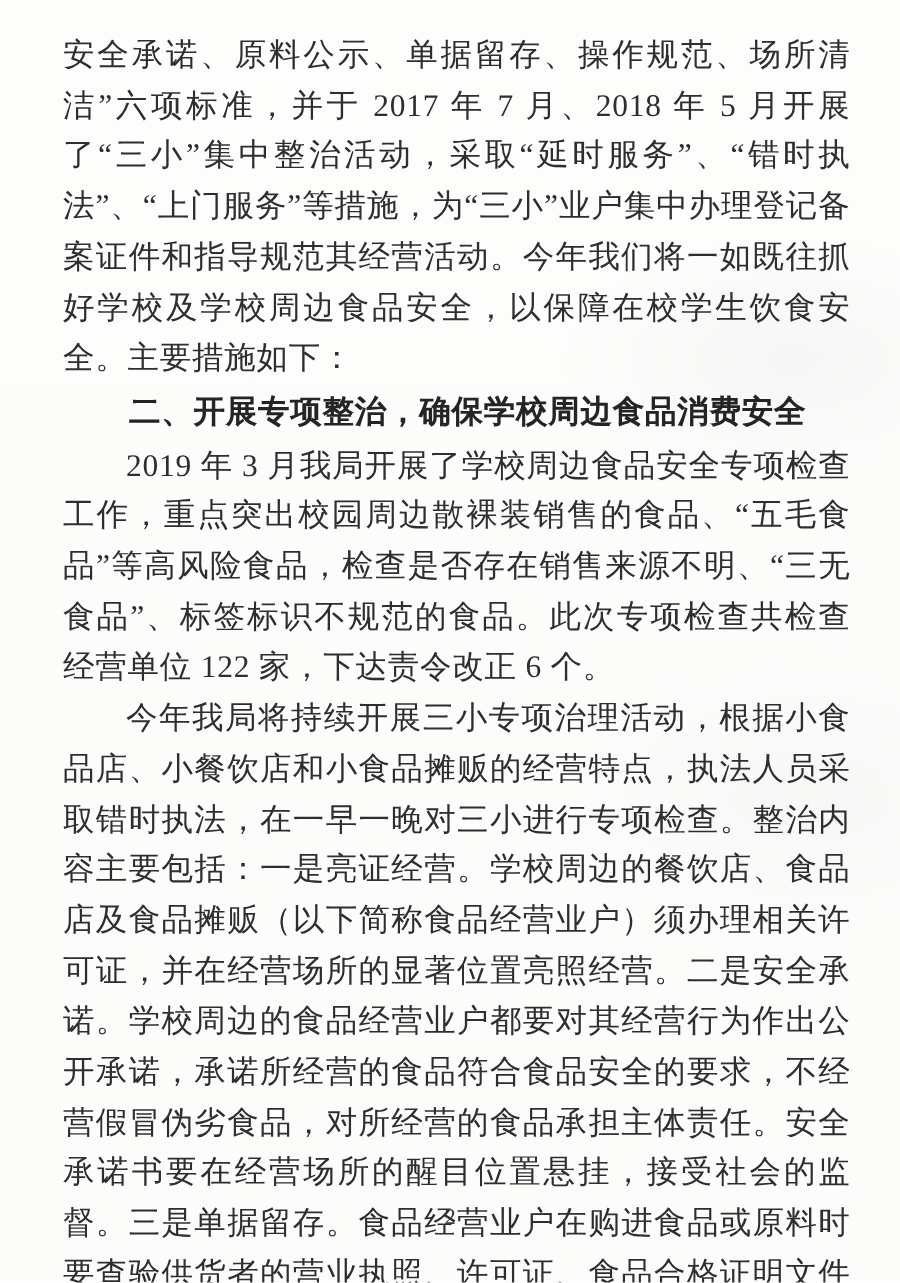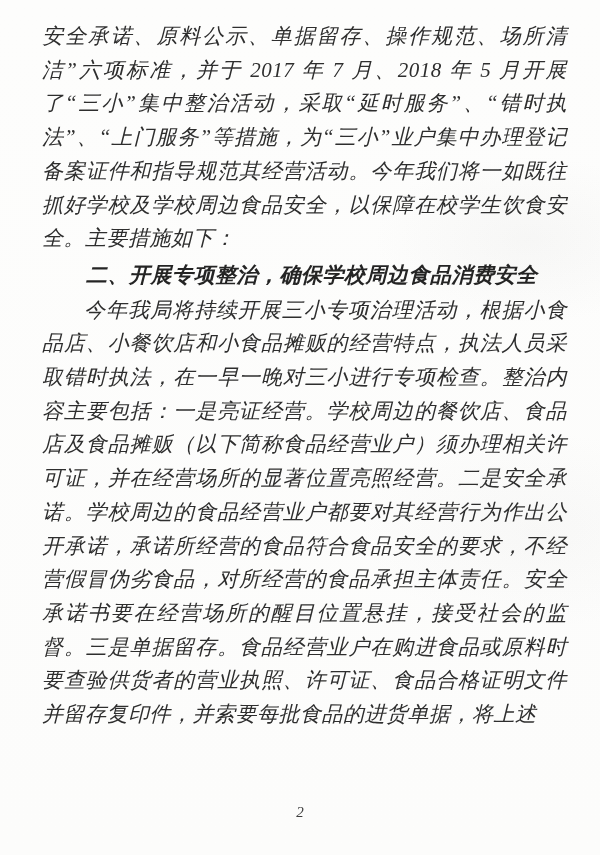--- a/index.html
+++ b/index.html
@@ -15,21 +15,20 @@
     position: relative;
     width: 600px;
     height: 855px;
     overflow: hidden;
     background:
       radial-gradient(ellipse 220px 120px at 88% 28%, rgba(190,190,190,0.10), rgba(0,0,0,0) 70%),
       radial-gradient(ellipse 260px 140px at 90% 62%, rgba(190,190,190,0.08), rgba(0,0,0,0) 70%),
       linear-gradient(180deg, #fdfdfc 0%, #fcfcfb 100%);
     font-family: "Liberation Serif", "DejaVu Serif", serif;
     color: #2e2e2e;
-    font-style: italic;
   }
   .content {
     position: absolute;
     left: 42px;
     right: 33px;
     top: 20px;
     font-size: 21px;
     line-height: 33.7px;
     text-align: justify;
     letter-spacing: 0.5px;
@@ -60,16 +59,17 @@
     font-family: "Liberation Serif", "DejaVu Serif", serif;
   }
 </style>
 </head>
 <body>
 
 <div class="page">
   <div class="content">
     <p class="para no-indent">安全承诺、原料公示、单据留存、操作规范、场所清洁”六项标准，并于 2017 年 7 月、2018 年 5 月开展了“三小”集中整治活动，采取“延时服务”、“错时执法”、“上门服务”等措施，为“三小”业户集中办理登记备案证件和指导规范其经营活动。今年我们将一如既往抓好学校及学校周边食品安全，以保障在校学生饮食安全。主要措施如下：</p>
     <p class="heading">二、开展专项整治，确保学校周边食品消费安全</p>
+    <p class="para">2019 年 3 月我局开展了学校周边食品安全专项检查工作，重点突出校园周边散裸装销售的食品、“五毛食品”等高风险食品，检查是否存在销售来源不明、“三无食品”、标签标识不规范的食品。此次专项检查共检查经营单位 122 家，下达责令改正 6 个。</p>
     <p class="para">今年我局将持续开展三小专项治理活动，根据小食品店、小餐饮店和小食品摊贩的经营特点，执法人员采取错时执法，在一早一晚对三小进行专项检查。整治内容主要包括：一是亮证经营。学校周边的餐饮店、食品店及食品摊贩（以下简称食品经营业户）须办理相关许可证，并在经营场所的显著位置亮照经营。二是安全承诺。学校周边的食品经营业户都要对其经营行为作出公开承诺，承诺所经营的食品符合食品安全的要求，不经营假冒伪劣食品，对所经营的食品承担主体责任。安全承诺书要在经营场所的醒目位置悬挂，接受社会的监督。三是单据留存。食品经营业户在购进食品或原料时要查验供货者的营业执照、许可证、食品合格证明文件并留存复印件，并索要每批食品的进货单据，将上述</p>
   </div>
   <div class="page-number">2</div>
 </div>
 
 </body></html>

